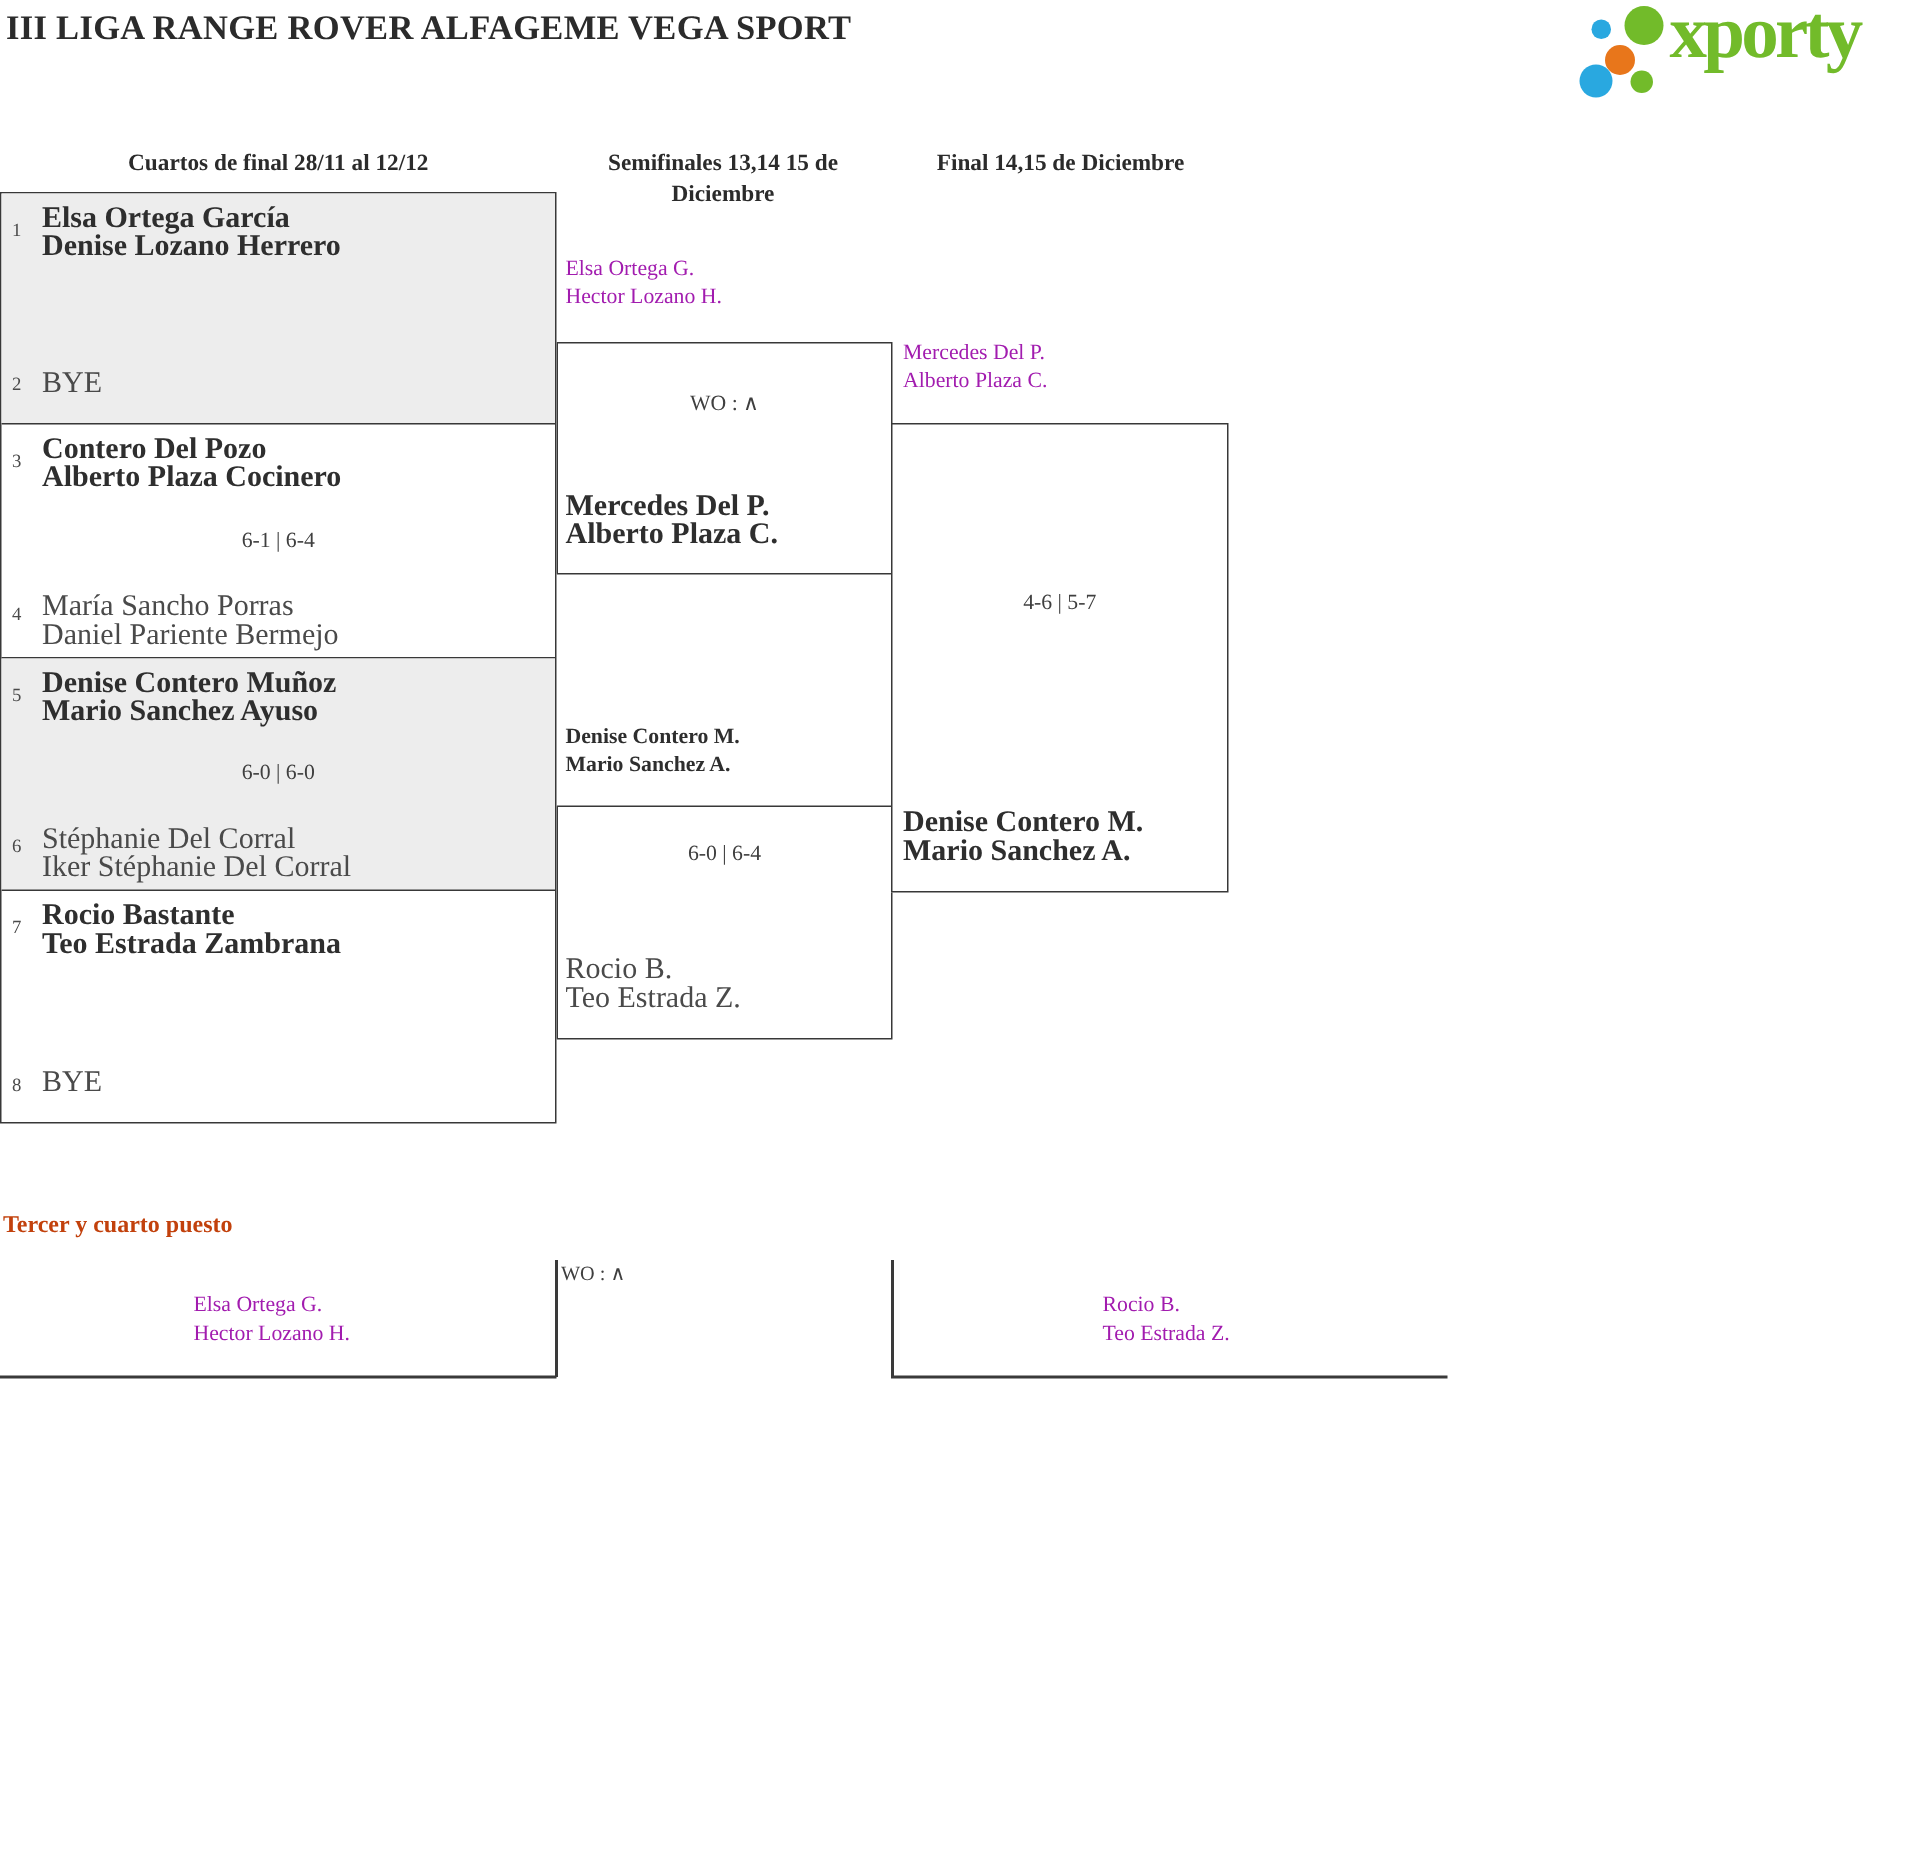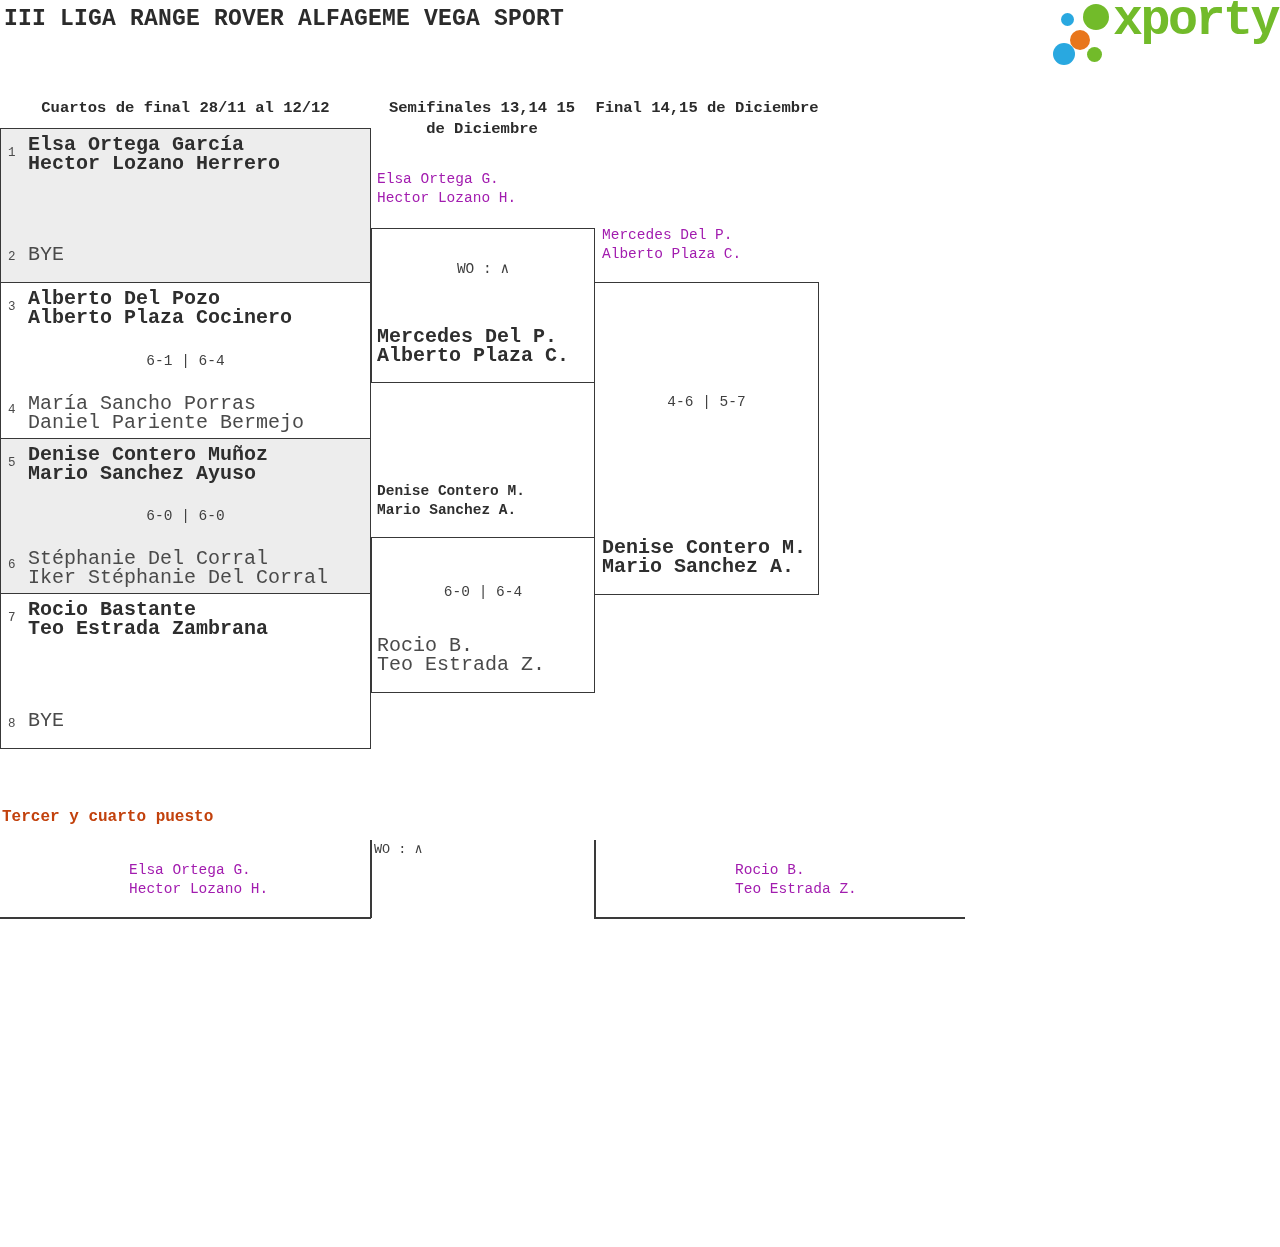--- a/index.html
+++ b/index.html
@@ -1,17 +1,17 @@
 <!DOCTYPE html>
 <html><head>
 <meta charset="utf-8">
 <style>
   html,body{margin:0;padding:0;background:#fff;}
   .page{position:relative;width:1280px;height:965px;background:#fff;overflow:hidden;
-        font-family:Liberation Mono, monospace;color:#3f3f3f;}
+        font-family:Liberation Serif, serif;color:#3f3f3f;}
 
   
   .title{position:absolute;left:4px;top:2px;font-size:23px;font-weight:700;
          color:#2b2b2b;line-height:34px;letter-spacing:.2px;}
   .logo{position:absolute;left:1045px;top:0;width:235px;height:72px;}
   .dot{position:absolute;border-radius:50%;}
   .d-blue-s {left:16px;top:13px;width:13px;height:13px;background:#29a8e0;}
   .d-green-l{left:38px;top:4px;width:26px;height:26px;background:#72bb2a;}
   .d-orange {left:25px;top:30px;width:20px;height:20px;background:#e8761b;}
   .d-blue-l {left:8px;top:43px;width:22px;height:22px;background:#29a8e0;}
@@ -45,21 +45,21 @@
   .bye-bottom .team-bottom{bottom:18px;}
   .score{position:absolute;left:0;width:100%;text-align:center;
          font-size:14.5px;color:#3f3f3f;}
   .qf .score{top:50%;transform:translateY(-50%);}
 
   .match-box{position:absolute;border:1.5px solid #383838;box-sizing:border-box;background:#fff;}
   .sf1-box{left:371px;top:228px;width:224px;height:155px;}
   .sf2-box{left:371px;top:537px;width:224px;height:156px;}
   .final-box{left:594px;top:282px;width:225px;height:313px;}
   .sf1-box .score{top:31px;}
-  .sf2-box .score{top:46px;}
+  .sf2-box .score{top:23px;}
   .final-box .score{top:111px;}
   .in-box-team{left:5px;}
   .sf1-box .in-box-team{top:99px;}
   .sf2-box .in-box-team{top:99px;}
   .final-box .in-box-team{top:256px;left:7px;}
 
   .float-label{position:absolute;font-size:14.5px;line-height:18.5px;color:#a21caf;white-space:nowrap;}
   .float-label.bold{font-weight:700;color:#2e2e2e;}
   .sf1-label{left:377px;top:170px;}
   .sf2-label{left:377px;top:482px;}
@@ -98,32 +98,32 @@
   <div class="col-header ch-q">Cuartos de final 28/11 al 12/12</div>
   <div class="col-header ch-s">Semifinales 13,14 15 de Diciembre</div>
   <div class="col-header ch-f">Final 14,15 de Diciembre</div>
 
   <div class="qf-col">
 
     <div class="qf r1 shaded bye-bottom">
       <span class="seed seed-top">1</span>
       <div class="team team-top bold">
         <div>Elsa Ortega García</div>
-        <div>Hector Lozano Herrero</div>
+        <div>Denise Lozano Herrero</div>
       </div>
       <span class="seed seed-bottom">2</span>
       <div class="team team-bottom">
         <div>BYE</div>
       </div>
     </div>
 
     <div class="qf r2">
       <span class="seed seed-top">3</span>
       <div class="team team-top bold">
-        <div>Alberto Del Pozo</div>
+        <div>Contero Del Pozo</div>
         <div>Alberto Plaza Cocinero</div>
       </div>
       <div class="score">6-1 | 6-4</div>
       <span class="seed seed-bottom">4</span>
       <div class="team team-bottom">
         <div>María Sancho Porras</div>
         <div>Daniel Pariente Bermejo</div>
       </div>
     </div>
 

